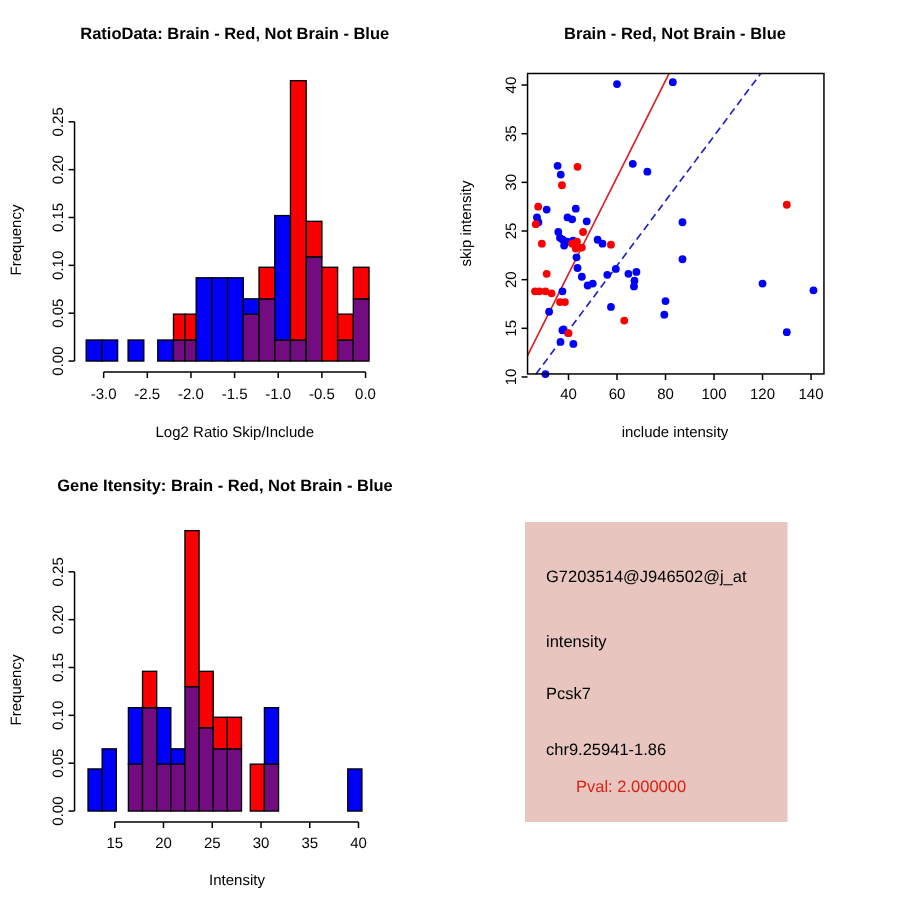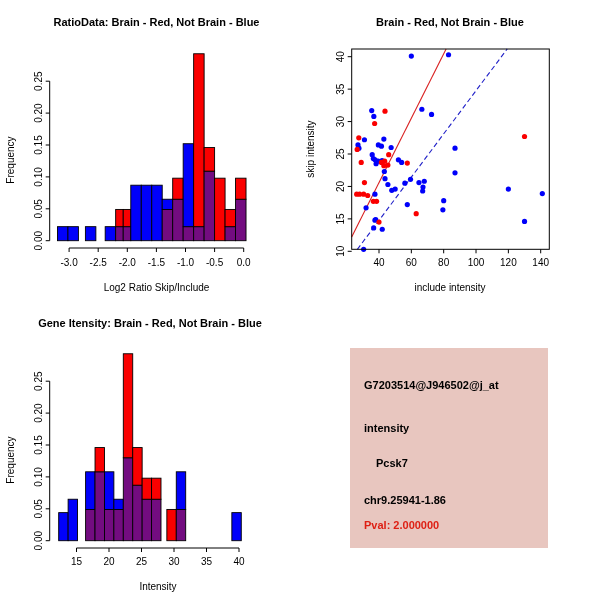--- a/index.html
+++ b/index.html
@@ -1,26 +1,26 @@
 <!DOCTYPE html>
 <html><head>
 <meta charset="utf-8">
 <style>
   html,body{margin:0;padding:0;background:#fff;}
   .stage{position:relative;width:600px;height:600px;background:#fff;overflow:hidden;
          font-family:"Liberation Sans",sans-serif;}
   .stage svg{position:absolute;left:0;top:0;}
-  .info-box{position:absolute;left:350px;top:348px;width:198px;height:200px;font-weight:bold;}
+  .info-box{position:absolute;left:350px;top:348px;width:175px;height:200px;}
   .info-line{position:absolute;left:14px;font-size:11px;color:#000;white-space:nowrap;
              letter-spacing:0px;}
   .il-0{top:31px;}
   .il-1{top:74px;}
   .il-2{top:109px;}
   .il-3{top:146px;}
-  .il-4{top:171px;}
+  .il-4{top:171px;margin-left:20px;}
 </style>
 </head>
 <body>
 
 <div class="stage">
   <svg id="fig" width="600" height="600" viewBox="0 0 600 600">
       <g>
         <rect x="57.45999999999998" y="226.664" width="10.476" height="14.036000000000001" fill="#0000FA" stroke="#000" stroke-width="0.9"></rect>
         <rect x="67.93599999999998" y="226.664" width="10.476" height="14.036000000000001" fill="#0000FA" stroke="#000" stroke-width="0.9"></rect>
         <rect x="85.39599999999996" y="226.664" width="10.476" height="14.036000000000001" fill="#0000FA" stroke="#000" stroke-width="0.9"></rect>
@@ -232,17 +232,17 @@
         <line x1="49.7" y1="381.20000000000005" x2="45.7" y2="381.20000000000005" stroke="#000" stroke-width="1"></line>
         <text fill="#000" font-family="&quot;Liberation Sans&quot;,sans-serif" x="39" y="384.20000000000005" font-size="10" text-anchor="middle" transform="rotate(-90 39 381.20000000000005)">0.25</text>
         <text fill="#000" font-family="&quot;Liberation Sans&quot;,sans-serif" x="14" y="460" font-size="10" text-anchor="middle" transform="rotate(-90 14 460)">Frequency</text>
         <text fill="#000" font-family="&quot;Liberation Sans&quot;,sans-serif" x="150" y="327" font-size="11" font-weight="bold" text-anchor="middle">Gene Itensity: Brain - Red, Not Brain - Blue</text>
       </g>
     </svg>
 
   <div class="info-box" style="background: rgb(232, 198, 191);">
     <div class="info-line il-0" style="color: rgb(0, 0, 0);">G7203514@J946502@j_at</div>
     <div class="info-line il-1" style="color: rgb(0, 0, 0);">intensity</div>
-    <div class="info-line il-2" style="color: rgb(0, 0, 0); margin-left: 12px;">Pcsk7</div>
+    <div class="info-line il-2" style="color: rgb(0, 0, 0);">Pcsk7</div>
     <div class="info-line il-3" style="color: rgb(0, 0, 0);">chr9.25941-1.86</div>
     <div class="info-line il-4" style="color: rgb(222, 32, 20);">Pval: 2.000000</div>
   </div>
 </div>
 
 </body></html>

